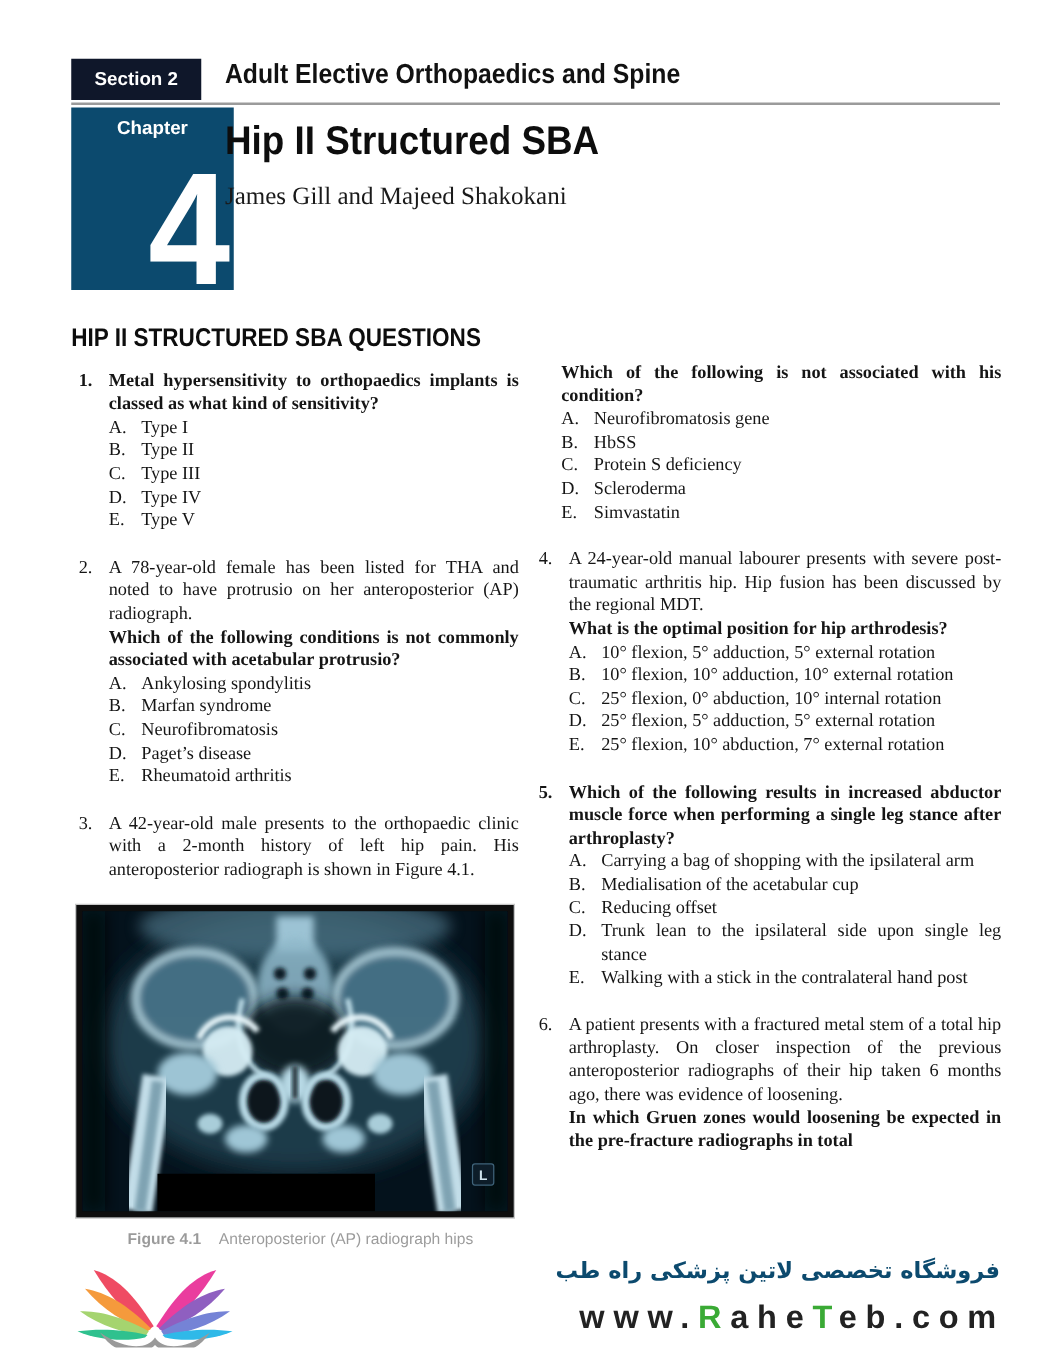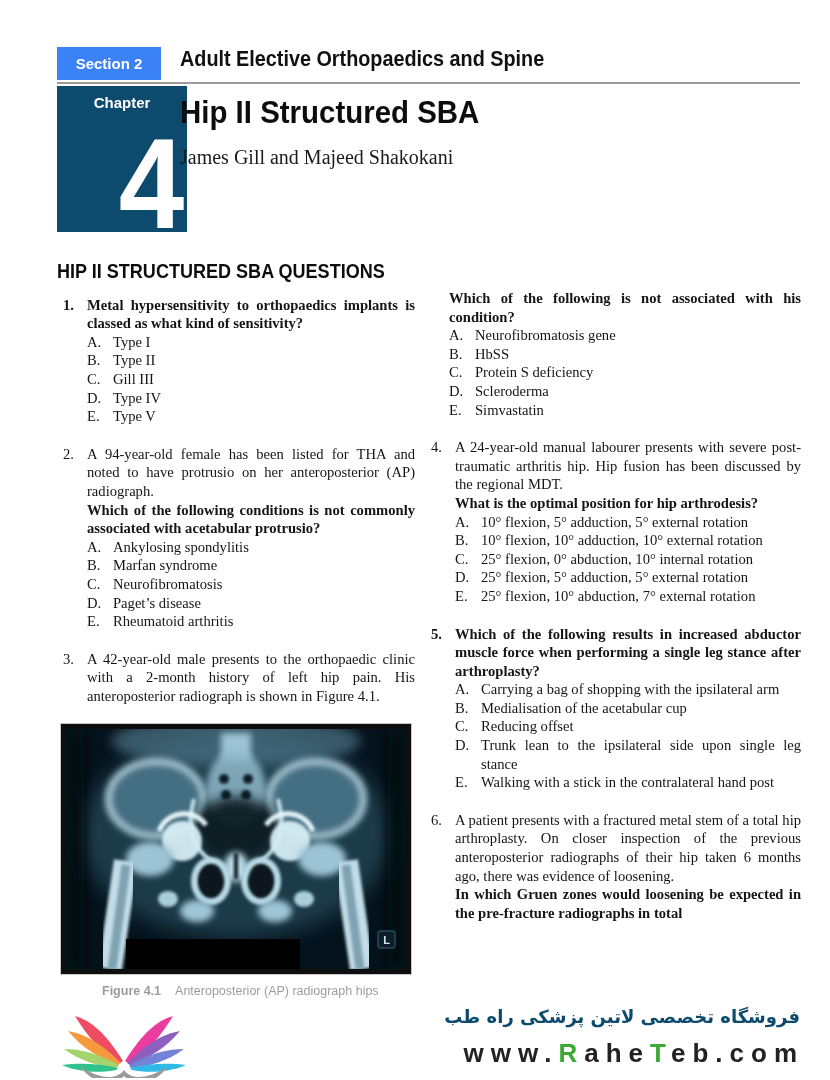--- a/index.html
+++ b/index.html
@@ -1,20 +1,20 @@
 <!DOCTYPE html>
 <html><head>
 <meta charset="utf-8">
 <style>
   html,body{margin:0;padding:0;background:#fff;}
   .page{position:relative;width:830px;height:1080px;background:#ffffff;overflow:hidden;
         font-family:"Liberation Serif",serif;color:#151515;}
 
   
-  .section-badge{position:absolute;left:57px;top:47px;width:104px;height:33px;background:#3b82f6;
+  .section-badge{position:absolute;left:57px;top:47px;width:104px;height:33px;background:#0f172a;
     display:flex;align-items:center;justify-content:center;
     font-family:"Liberation Sans",sans-serif;font-weight:bold;font-size:15px;color:#fff;}
   .section-title{position:absolute;left:180px;top:46px;
     font-family:"Liberation Sans",sans-serif;font-weight:bold;font-size:22px;color:#111;
     transform:scaleX(.9);transform-origin:left center;white-space:nowrap;}
   .header-rule{position:absolute;left:57px;top:82px;width:743px;height:2px;background:#9b9b9b;}
   .chapter-box{position:absolute;left:57px;top:86px;width:108px;height:146px;background:#0c4a6e;padding-left:22px;}
   .chapter-label{position:absolute;left:0;top:8px;width:100%;text-align:center;
     font-family:"Liberation Sans",sans-serif;font-weight:bold;font-size:15px;color:#fff;}
   .chapter-number{position:absolute;right:3px;bottom:-16px;
@@ -92,38 +92,38 @@
             <div class="opt">
             <span class="opt-letter">A.</span>
             <span class="opt-text">Type I</span>
           </div>
             <div class="opt">
             <span class="opt-letter">B.</span>
             <span class="opt-text">Type II</span>
           </div>
             <div class="opt">
             <span class="opt-letter">C.</span>
-            <span class="opt-text">Gill III</span>
+            <span class="opt-text">Type III</span>
           </div>
             <div class="opt">
             <span class="opt-letter">D.</span>
             <span class="opt-text">Type IV</span>
           </div>
             <div class="opt">
             <span class="opt-letter">E.</span>
             <span class="opt-text">Type V</span>
           </div>
           </div>
       </div>
     </div>
 
     <div class="question">
       <div class="qnum">2.</div>
       <div class="qbody">
-        <p>A 94-year-old female has been listed for THA and noted to have protrusio on her anteroposterior (AP) radiograph.</p>
+        <p>A 78-year-old female has been listed for THA and noted to have protrusio on her anteroposterior (AP) radiograph.</p>
         <p class="stem">Which of the following conditions is not commonly associated with acetabular protrusio?</p>
         <div class="opts">
             <div class="opt">
             <span class="opt-letter">A.</span>
             <span class="opt-text">Ankylosing spondylitis</span>
           </div>
             <div class="opt">
             <span class="opt-letter">B.</span>
             <span class="opt-text">Marfan syndrome</span>
           </div>

